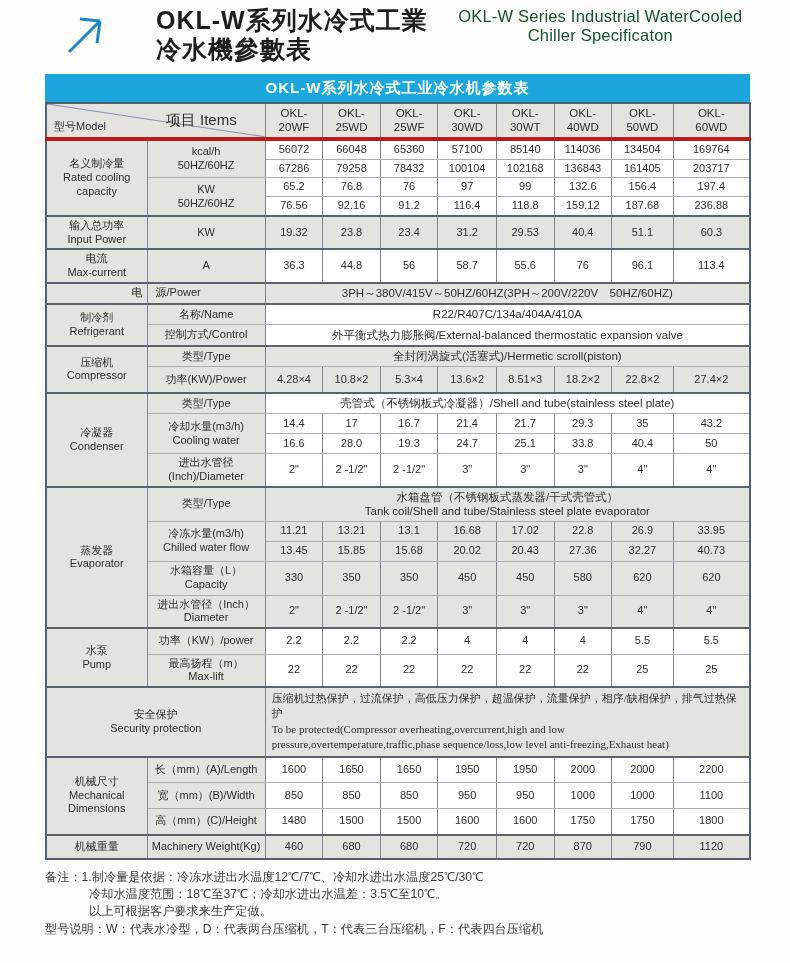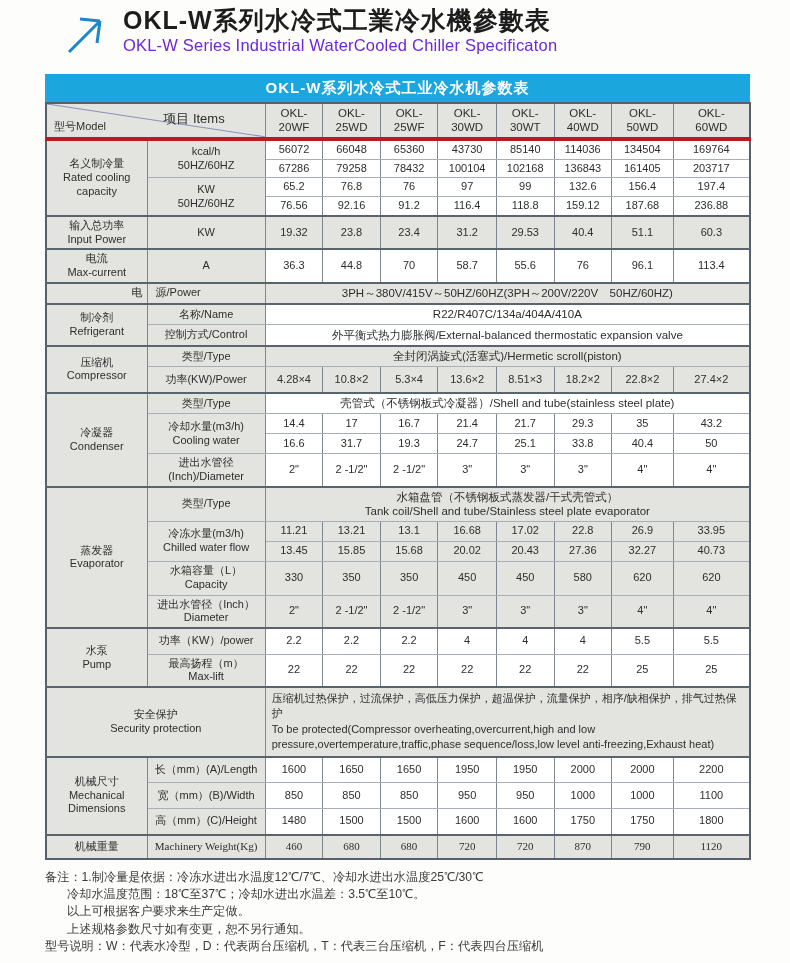--- a/index.html
+++ b/index.html
@@ -9,23 +9,23 @@
     background:#fdfdfb;
     font-family:"Liberation Sans", sans-serif;
     color:#2e2e2e;
     overflow:hidden;
   }
   .page { padding:6px 40px 0 45px; }
 
   
   .top-header { display:flex; align-items:flex-start; gap:14px; margin-left:18px; height:64px; }
   .logo-arrow { margin-top:6px; flex:0 0 auto; }
-  .titles { display:flex; flex-direction:column; }
+  .titles { display:flex; flex-direction:row;margin-left:33px; }
   .title-cn { font-size:25px; font-weight:bold; color:#1d1d1d; letter-spacing:1px; line-height:1.15; }
-  .title-en { font-size:16.5px; color:#6d28d9; margin-top:1px; letter-spacing:.2px; }
+  .title-en { font-size:16.5px; color:#14532d; margin-top:1px; letter-spacing:.2px;text-align:center; }
 
   
   .table-title-bar {
     margin-top:4px;
     background:#1ba7de;
     color:#fff;
     font-size:15px; font-weight:bold;
     text-align:center;
     padding:5px 0 4px 0;
     letter-spacing:1px;
@@ -52,43 +52,43 @@
     white-space:pre-line;
     background:#fff;
     color:#2e2e2e;
   }
   tr.b td { border-top:2px solid #5a646e; }
   tr.hdr td { border-bottom:4px solid #b91c1c; }
   td.cat, td.item, tr.hdr td, td.corner { background:#e3e3df; }
   tr.s td { background:#e3e3df; }
   td.mdl { font-size:11.5px; height:32px; }
   td.w { font-size:11.5px; }
-  td.wl { text-align:left; padding:3px 6px; line-height:1.4; font-size:11px; }
+  td.wl { text-align:left; padding:3px 6px; line-height:1.4; font-size:11px;font-family:Liberation Serif, serif; }
   td.e { text-align:right; padding-right:4px; }
   td.sp { text-align:left; padding-left:8px; }
   tr.h18 td { height:17px; }
   tr.h20 td { height:20px; }
   tr.h22 td { height:21px; }
-  tr.h24 td { height:24px;font-family:Liberation Serif, serif; }
+  tr.h24 td { height:24px; }
   tr.h26 td { height:26px; }
   tr.h30 td { height:30px; }
   tr.h34 td { height:34px; }
 
   
   td.corner { position:relative; height:34px; padding:0;text-decoration:underline; }
   td.corner svg { position:absolute; left:0; top:0; width:100%; height:100%; }
   .c-model { position:absolute; left:7px; bottom:3px; font-size:11px; }
-  .c-items { position:absolute; right:40px; top:7px; font-size:13px; }
+  .c-items { position:absolute; right:28px; top:7px; font-size:15px; }
 
   
   .notes { margin-top:9px; font-size:12.2px; color:#3a3a3a; line-height:1.42; }
   .note { white-space:pre-wrap; }
   .ind0 { margin-left:0; }
   .ind1 { margin-left:25px; }
-  .ind2 { margin-left:22px; }
+  .ind2 { margin-left:44px; }
 </style>
 </head>
 <body>
 
 <div class="page">
 
   <div class="top-header">
     <svg class="logo-arrow" width="46" height="44" viewBox="0 0 46 44">
       <line x1="6" y1="40" x2="37" y2="9" stroke="#1b86c8" stroke-width="3"></line>
       <line x1="17" y1="7" x2="37" y2="9" stroke="#1b86c8" stroke-width="3"></line>
@@ -139,21 +139,21 @@
         </tr>
         <tr class="b h18">
           <td class="cat" rowspan="4">名义制冷量
 Rated cooling
 capacity</td>
           <td class="item" rowspan="2">kcal/h
 50HZ/60HZ</td>
           <td class="d">56072</td>
           <td class="d">66048</td>
           <td class="d">65360</td>
-          <td class="d">43730</td>
+          <td class="d">57100</td>
           <td class="d">85140</td>
           <td class="d">114036</td>
           <td class="d">134504</td>
           <td class="d">169764</td>
         </tr>
         <tr class="h18">
           <td class="d">67286</td>
           <td class="d">79258</td>
           <td class="d">78432</td>
           <td class="d">100104</td>
@@ -196,21 +196,21 @@
           <td class="d">40.4</td>
           <td class="d">51.1</td>
           <td class="d">60.3</td>
         </tr>
         <tr class="b">
           <td class="cat">电流
 Max-current</td>
           <td class="item">A</td>
           <td class="d">36.3</td>
           <td class="d">44.8</td>
-          <td class="d">70</td>
+          <td class="d">56</td>
           <td class="d">58.7</td>
           <td class="d">55.6</td>
           <td class="d">76</td>
           <td class="d">96.1</td>
           <td class="d">113.4</td>
         </tr>
         <tr class="s b h22">
           <td class="cat e">电</td>
           <td class="item sp">源/Power</td>
           <td class="w" colspan="8">3PH～380V/415V～50HZ/60HZ(3PH～200V/220V　50HZ/60HZ)</td>
@@ -255,21 +255,21 @@
           <td class="d">17</td>
           <td class="d">16.7</td>
           <td class="d">21.4</td>
           <td class="d">21.7</td>
           <td class="d">29.3</td>
           <td class="d">35</td>
           <td class="d">43.2</td>
         </tr>
         <tr class="h20">
           <td class="d">16.6</td>
-          <td class="d">31.7</td>
+          <td class="d">28.0</td>
           <td class="d">19.3</td>
           <td class="d">24.7</td>
           <td class="d">25.1</td>
           <td class="d">33.8</td>
           <td class="d">40.4</td>
           <td class="d">50</td>
         </tr>
         <tr class="h26">
           <td class="item">进出水管径
 (Inch)/Diameter</td>
@@ -415,17 +415,16 @@
           <td class="d">790</td>
           <td class="d">1120</td>
         </tr>
       </tbody>
   </table>
 
   <div class="notes">
       <div class="note ind0">备注：1.制冷量是依据：冷冻水进出水温度12℃/7℃、冷却水进出水温度25℃/30℃</div>
       <div class="note ind2">冷却水温度范围：18℃至37℃；冷却水进出水温差：3.5℃至10℃。</div>
       <div class="note ind2">以上可根据客户要求来生产定做。</div>
-      <div class="note ind2">上述规格参数尺寸如有变更，恕不另行通知。</div>
       <div class="note ind0">型号说明：W：代表水冷型，D：代表两台压缩机，T：代表三台压缩机，F：代表四台压缩机</div>
     </div>
 
 </div>
 
 </body></html>

